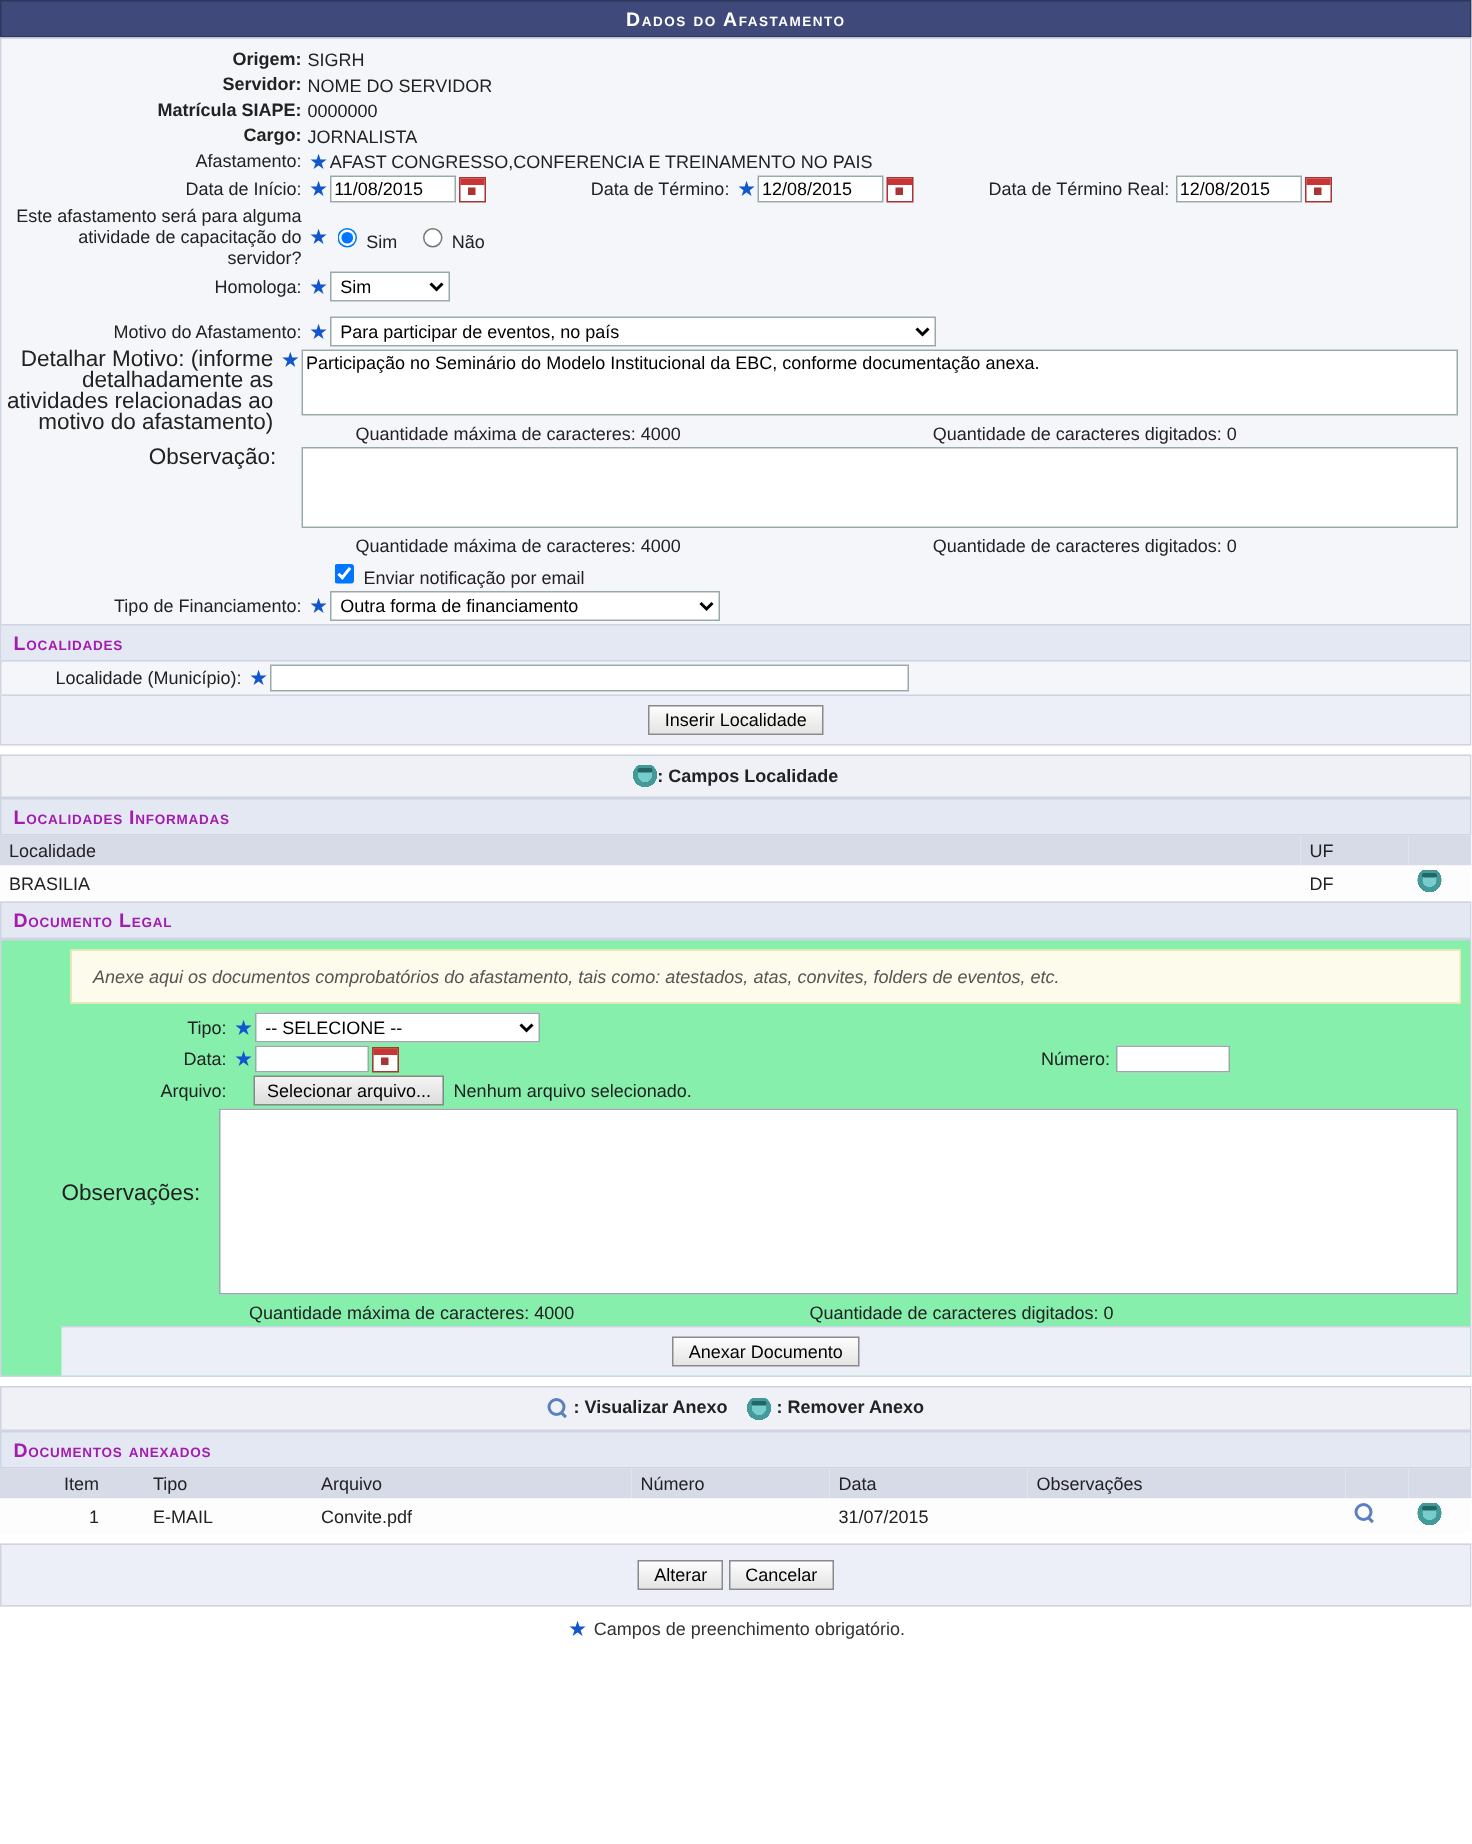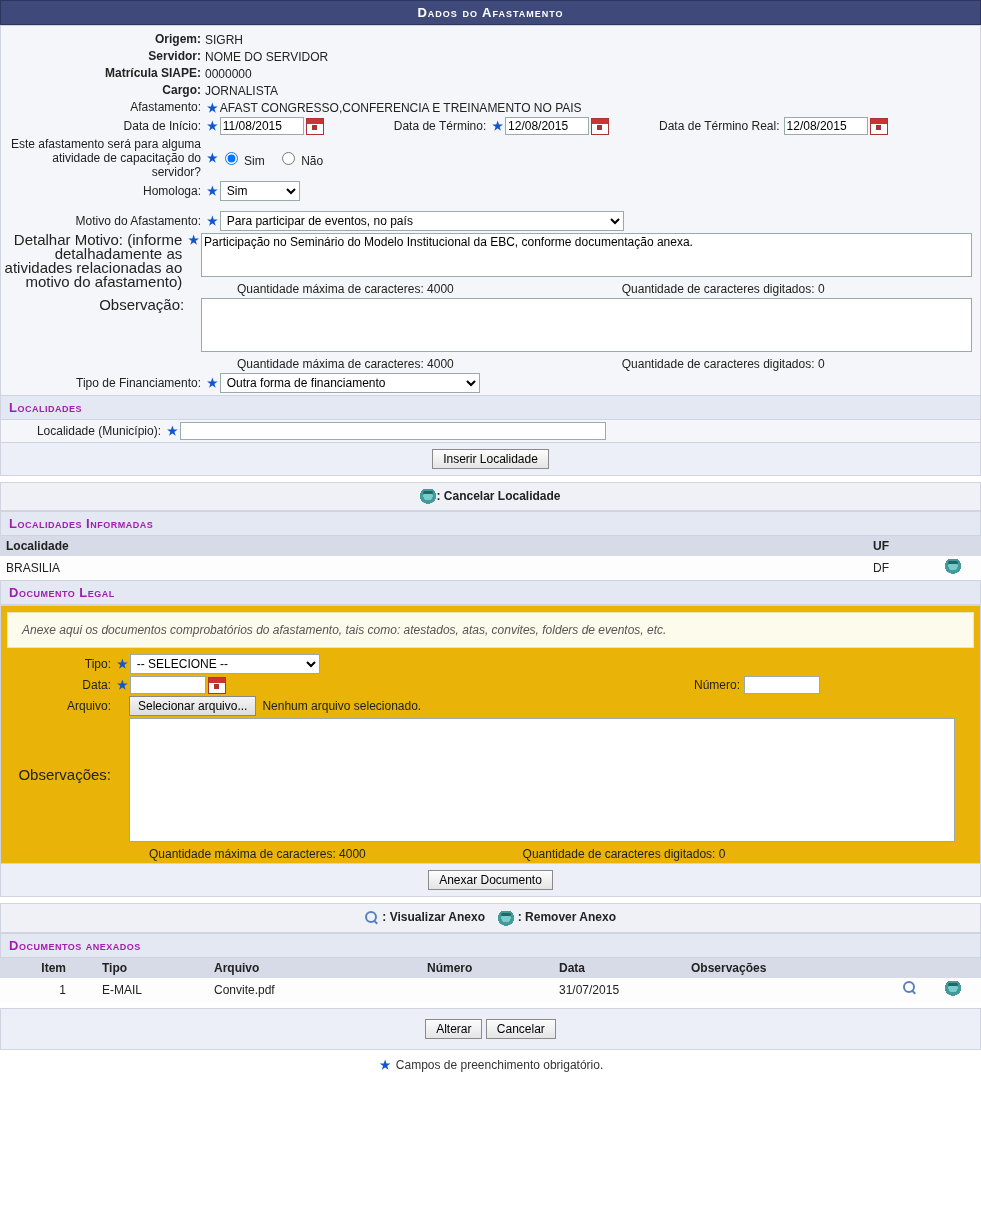--- a/index.html
+++ b/index.html
@@ -146,42 +146,42 @@
   }
   table.grid {
     width: 100%;
     border-collapse: collapse;
     font-size: 12px;
   }
   table.grid th {
     background: #d7dbe8;
     text-align: left;
     padding: 3px 6px;
-    font-weight: bold;
+    font-weight: normal;
   }
   table.grid td {
     padding: 3px 6px;
     background: #fdfdfd;
   }
   .info-box {
     background: #fcfbec;
     border: 1px solid #eee6b0;
     margin: 6px;
     padding: 10px 14px;
     color: #555;
     font-style: italic;
     font-size: 12px;
   }
   .center-row {
     text-align: center;
     padding: 6px 0;
     background: #eceff7;
     border-top: 1px solid #d0d4e0;
   }
-  .doc-panel { background: #eab308; border:1px solid #d0d4e0; }
+  .doc-panel { background: #86efac; border:1px solid #d0d4e0;padding-left:40px; }
   .spacer { height: 6px; }
   .footnote {
     text-align: center;
     font-size: 12px;
     padding: 8px 0;
     color: #333;
   }
   .radio-lbl { margin-right: 12px; }
   .row-multi { display:flex; align-items:flex-start; margin:2px 0; }
   .lbl-multi {
@@ -308,20 +308,25 @@
     <span style="width:14px"></span>
     <div class="flex1">
       <textarea class="ta-wide2" style=""></textarea>
       <div class="counter-row">
         <div class="counter c1">Quantidade máxima de caracteres: 4000</div>
         <div class="counter c2">Quantidade de caracteres digitados: 0</div>
       </div>
     </div>
   </div>
 
+  <div class="row">
+    <div class="lbl"></div>
+    <span style="width:14px"></span>
+    <label><input type="checkbox" checked="" style=""> <span>Enviar notificação por email</span></label>
+  </div>
 
   <div class="row">
     <div class="lbl">Tipo de Financiamento:</div>
     <span class="star">★</span>
     <select style="width:260px">
       <option>Outra forma de financiamento</option>
     </select>
   </div>
 
   <div class="section-head">Localidades</div>
@@ -333,21 +338,21 @@
   </div>
 
   <div class="center-row">
     <button class="btn">Inserir Localidade</button>
   </div>
 </div>
 
 <div class="spacer"></div>
 
 <div class="legend-bar">
-  <span class="trash"></span><span>: Cancelar Localidade</span>
+  <span class="trash"></span><span>: Campos Localidade</span>
 </div>
 
 <div class="section-head" style="border:1px solid #cfd4e2">Localidades Informadas</div>
 
 <table class="grid">
   <tbody>
       <tr>
     <th>Localidade</th>
     <th style="width:60px">UF</th>
     <th style="width:30px"></th>

